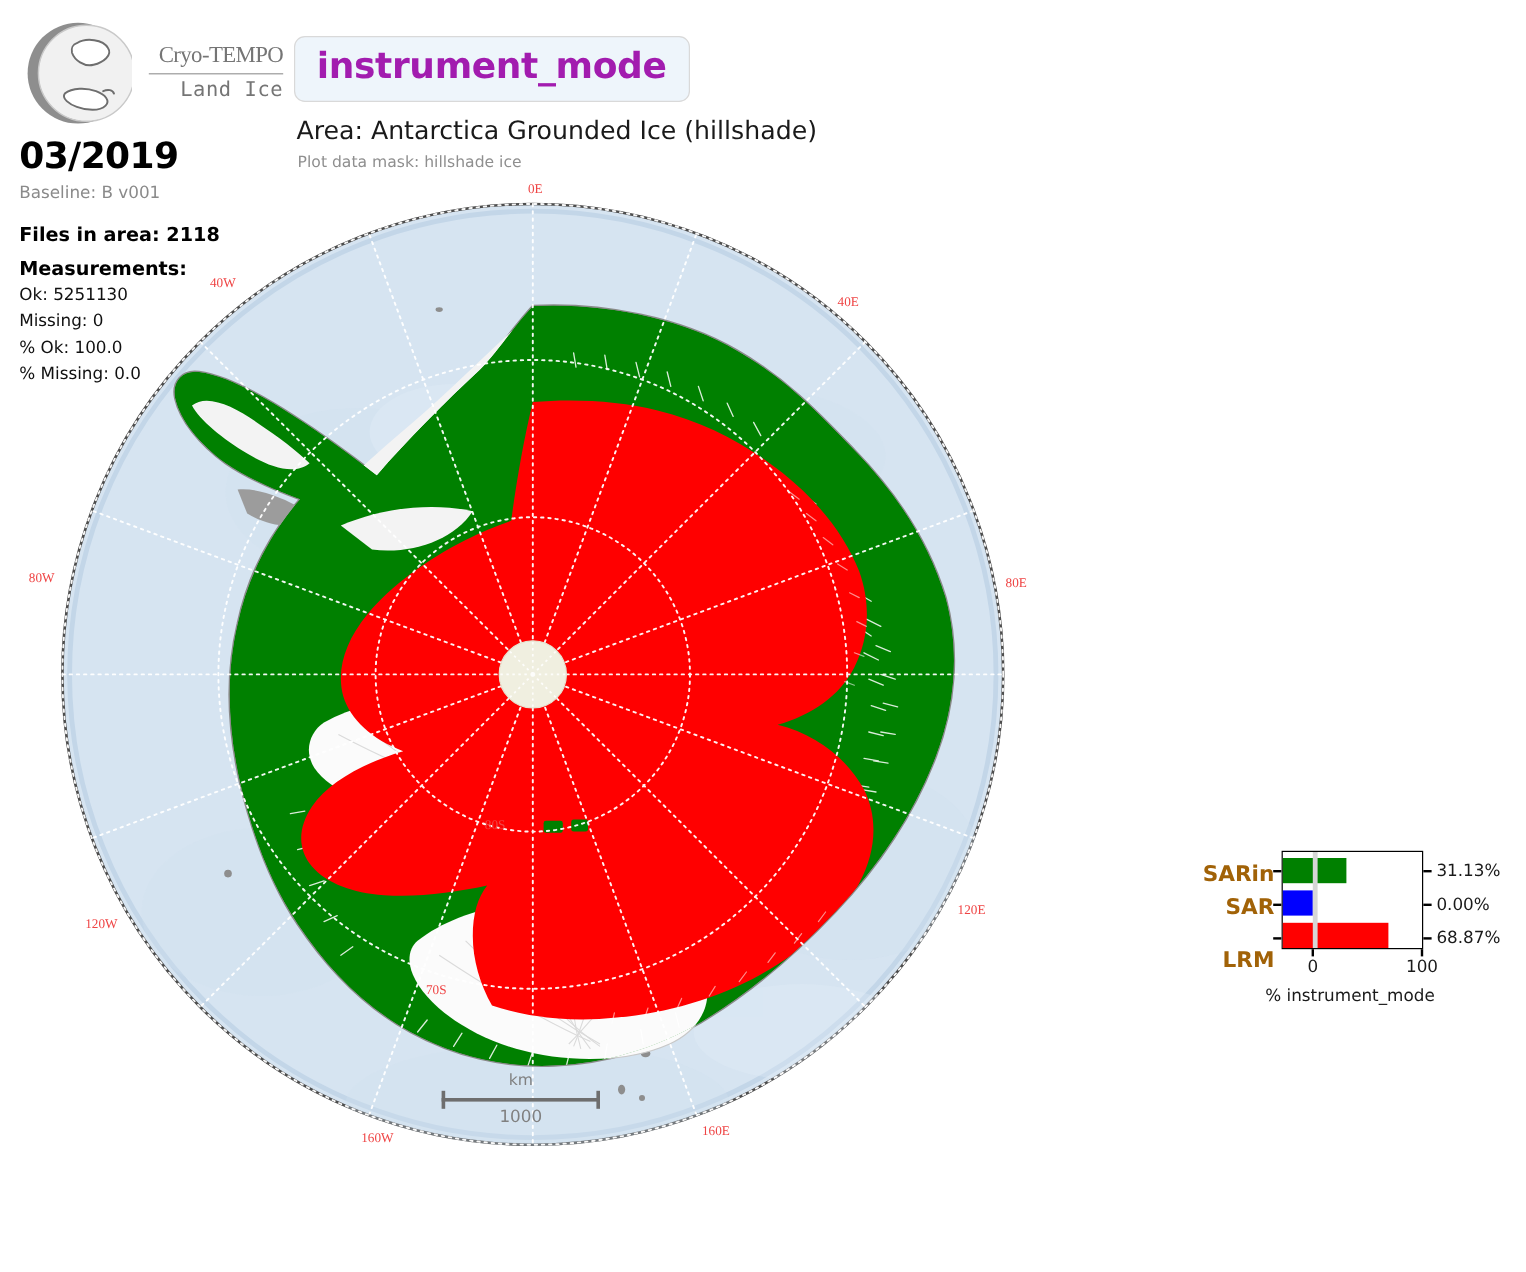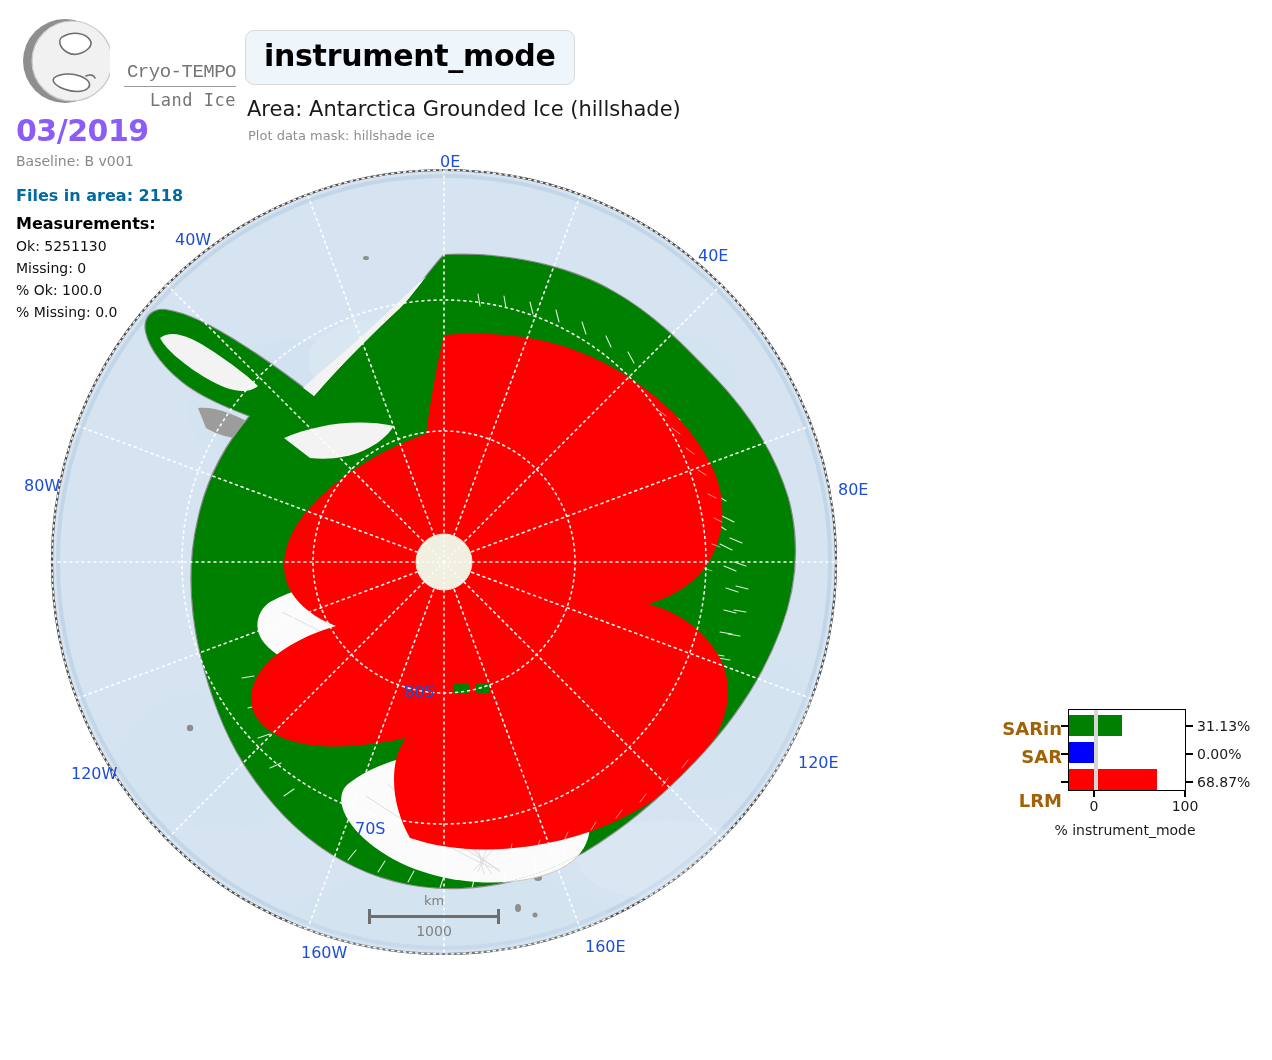--- a/index.html
+++ b/index.html
@@ -31,27 +31,26 @@
     height: 90px;
   }
   #logo-text {
     position: absolute;
     left: 102px;
     top: 24px;
     width: 120px;
     text-align: right;
   }
   #logo-title {
-    font-family: Liberation Mono, monospace;
+    font-family: Liberation Serif, serif;
     font-size: 19px;
     color: #757575;
     letter-spacing: -0.5px;
     line-height: 22px;
     white-space: nowrap;
-    margin-top: 25px;
   }
   #logo-rule {
     height: 1px;
     background: #9a9a9a;
     margin: 3px 0 3px 8px;
   }
   #logo-sub {
     font-family: "DejaVu Sans Mono", monospace;
     font-size: 17px;
     color: #757575;
@@ -62,34 +61,34 @@
   
   #sidebar {
     position: absolute;
     left: 16px;
     top: 112px;
     width: 215px;
   }
   #period-label {
     font-size: 30px;
     font-weight: bold;
-    color: #8b5cf6;
+    color: #000000;
     line-height: 38px;
     letter-spacing: -0.5px;
   }
   #baseline-label {
     font-size: 14px;
     color: #8a8a8a;
     line-height: 20px;
     margin-top: 1px;
   }
   #files-label {
     font-size: 16px;
     font-weight: bold;
-    color: #0369a1;
+    color: #000000;
     line-height: 22px;
     margin-top: 14px;
   }
   #measurements-label {
     font-size: 16px;
     font-weight: bold;
     color: #000;
     line-height: 22px;
     margin-top: 6px;
   }
@@ -103,21 +102,21 @@
   #var-badge {
     position: absolute;
     left: 245px;
     top: 30px;
     padding: 7px 18px 10px 18px;
     background: #eef5fb;
     border: 1px solid #d9d9d9;
     border-radius: 9px;
     font-size: 30px;
     font-weight: bold;
-    color: #000000;
+    color: #a21caf;
     line-height: 36px;
     letter-spacing: -0.3px;
   }
   #area-title {
     position: absolute;
     left: 247px;
     top: 96px;
     font-size: 21px;
     color: #1a1a1a;
     line-height: 27px;
@@ -136,23 +135,24 @@
     position: absolute;
     left: 48px;
     top: 160px;
     width: 792px;
     height: 805px;
   }
   #map-svg { display:block; }
 
   .lon-label {
     position: absolute;
-    font-size: 16px;
-    color: #1d4ed8;
+    font-size: 11px;
+    color: #ef4444;
     white-space: nowrap;
+    font-family: Liberation Serif, serif;
   }
 
   
   #scalebar {
     position: absolute;
     left: 366px;
     top: 893px;
     width: 136px;
     height: 50px;
   }

